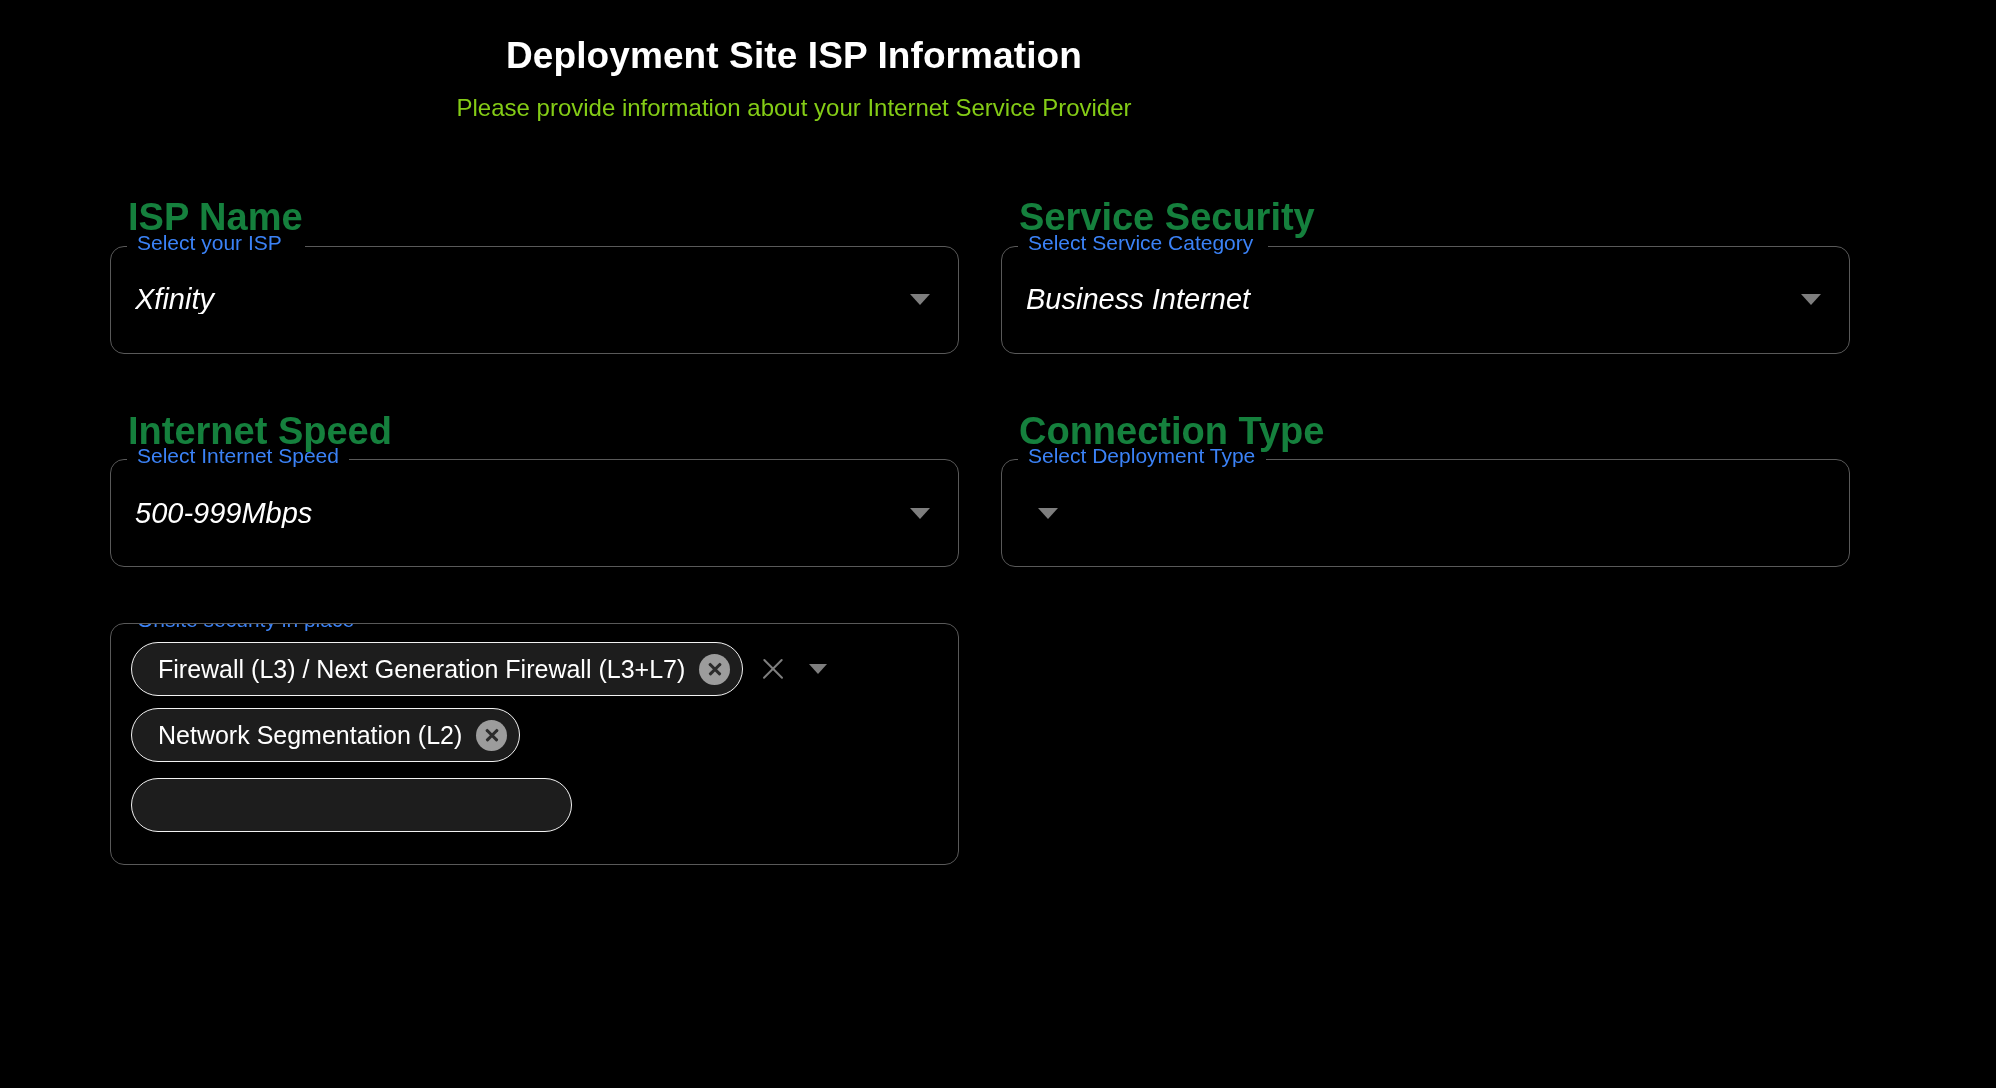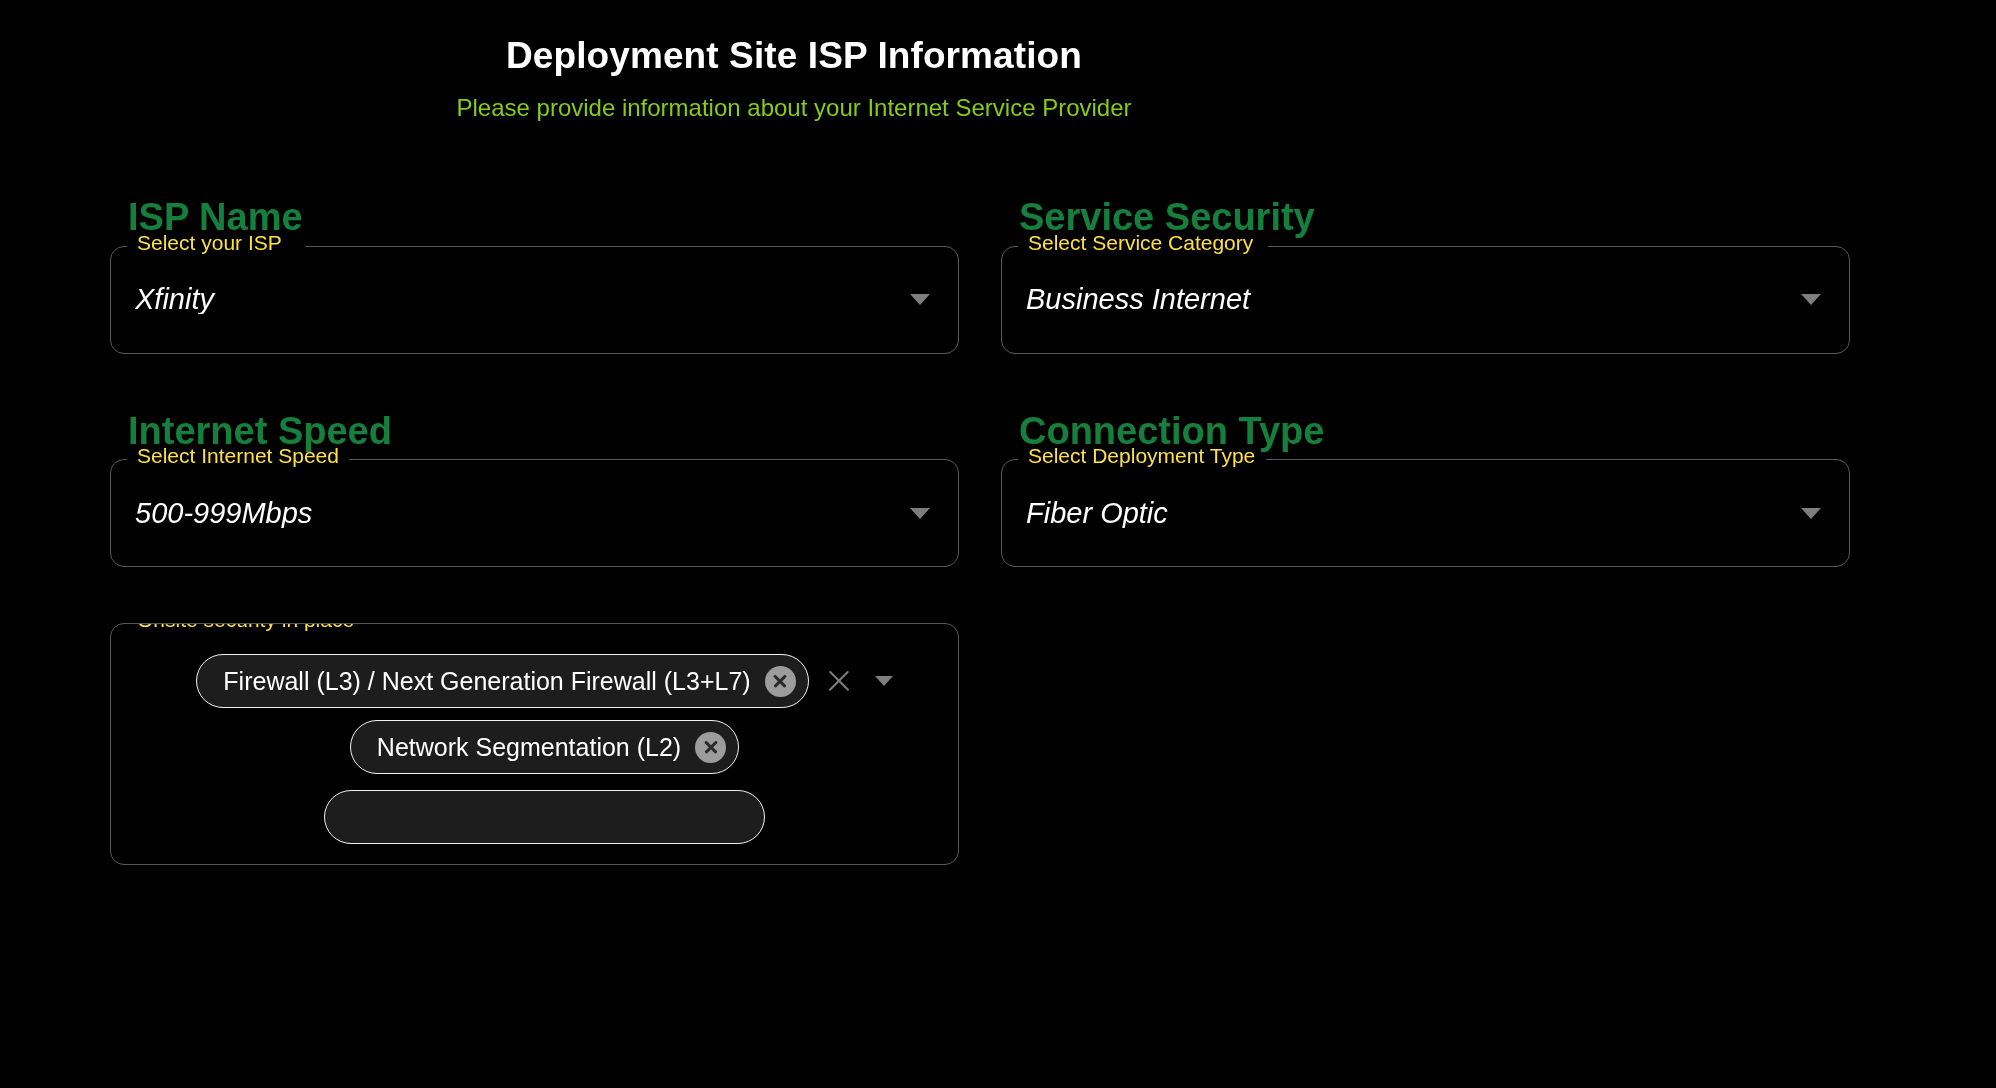--- a/index.html
+++ b/index.html
@@ -107,21 +107,21 @@
     background: #000000;
     z-index: 2;
   }
 
   .floating-label {
     position: absolute;
     top: -15px;
     left: 21px;
     font-size: 21px;
     line-height: 1;
-    color: #fde047;
+    color: #3b82f6;
     background: transparent;
     padding: 0 5px;
     z-index: 3;
     white-space: nowrap;
   }
 
   .control-value {
     font-size: 29px;
     font-weight: 400;
     color: #ffffff;
@@ -153,23 +153,22 @@
   .multiselect-body {
     position: relative;
     width: 100%;
     height: 100%;
     padding: 18px 0 0 20px;
   }
 
   .chip-rows {
     display: flex;
     flex-direction: column;
-    align-items: center;
+    align-items: flex-start;
     gap: 12px;
-    margin-top: 12px;
   }
 
   .chip-line {
     display: flex;
     align-items: center;
     gap: 16px;
   }
 
   .chip {
     display: inline-flex;
@@ -296,21 +295,20 @@
           <div class="control-value">500-999Mbps</div>
           <div class="caret-icon"></div>
         </div>
       </div>
 
       <div class="field-block">
         <div class="field-heading">Connection Type</div>
         <div class="outlined-control">
           <div class="notch-mask" style="width:248px;"></div>
           <div class="floating-label">Select Deployment Type</div>
-          <div class="control-value">Fiber Optic</div>
           <div class="caret-icon"></div>
         </div>
       </div>
 
     </div>
 
     <div class="form-row">
 
       <div class="field-block">
         <div class="outlined-control tall">

